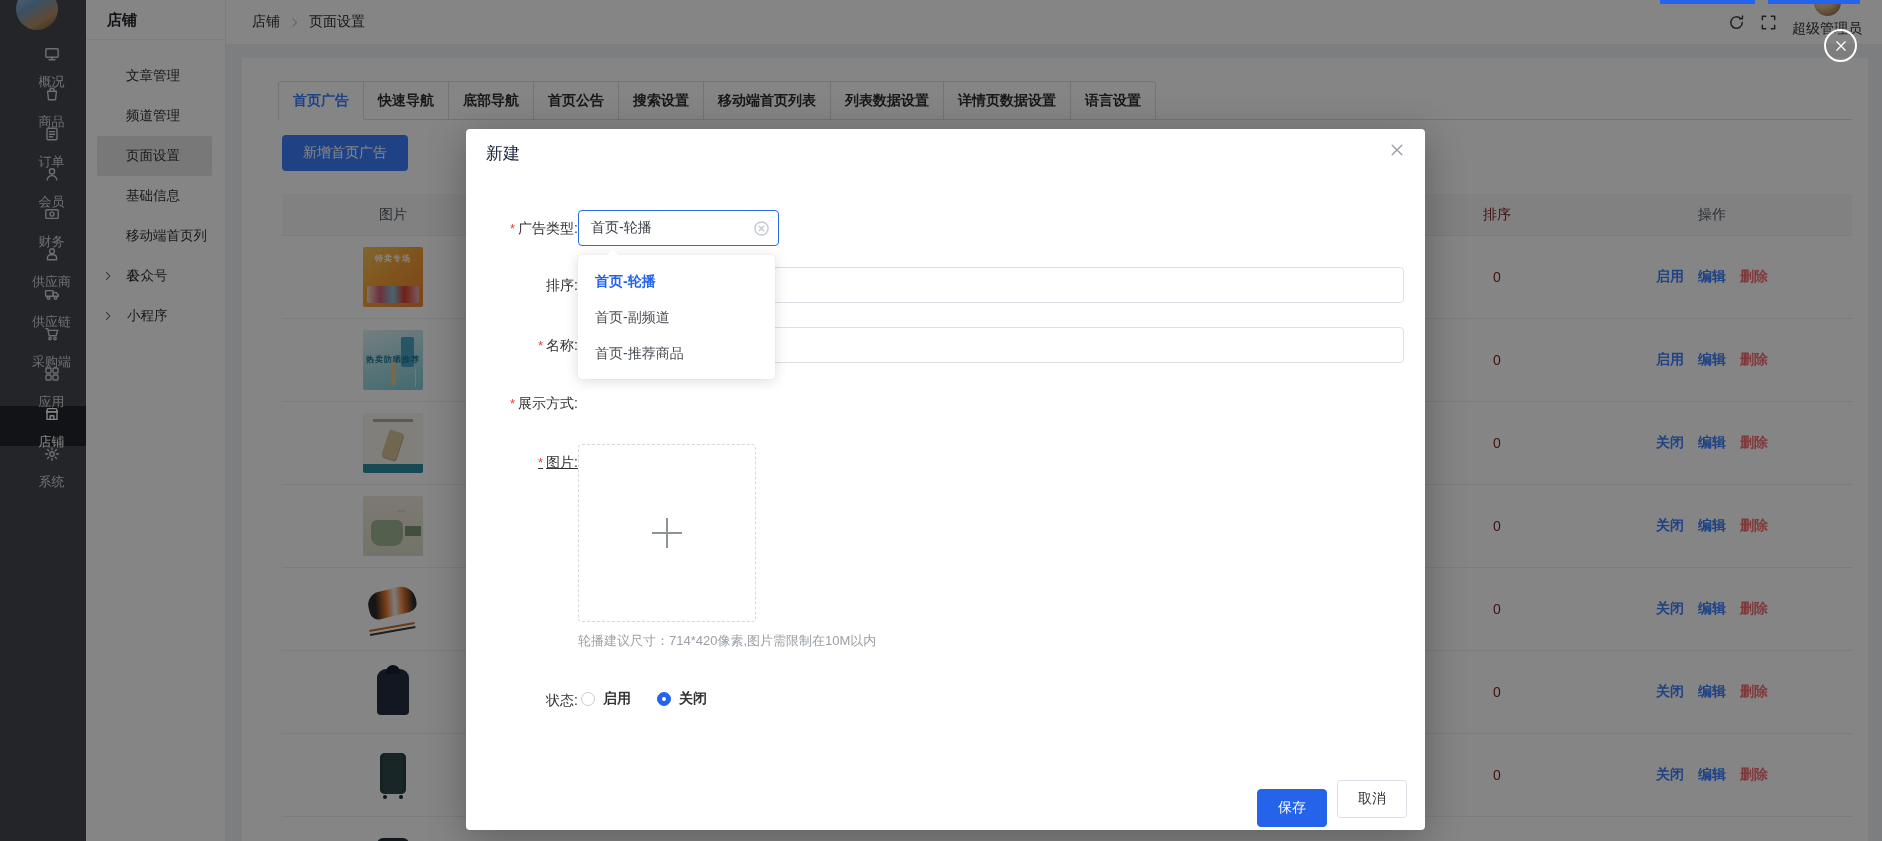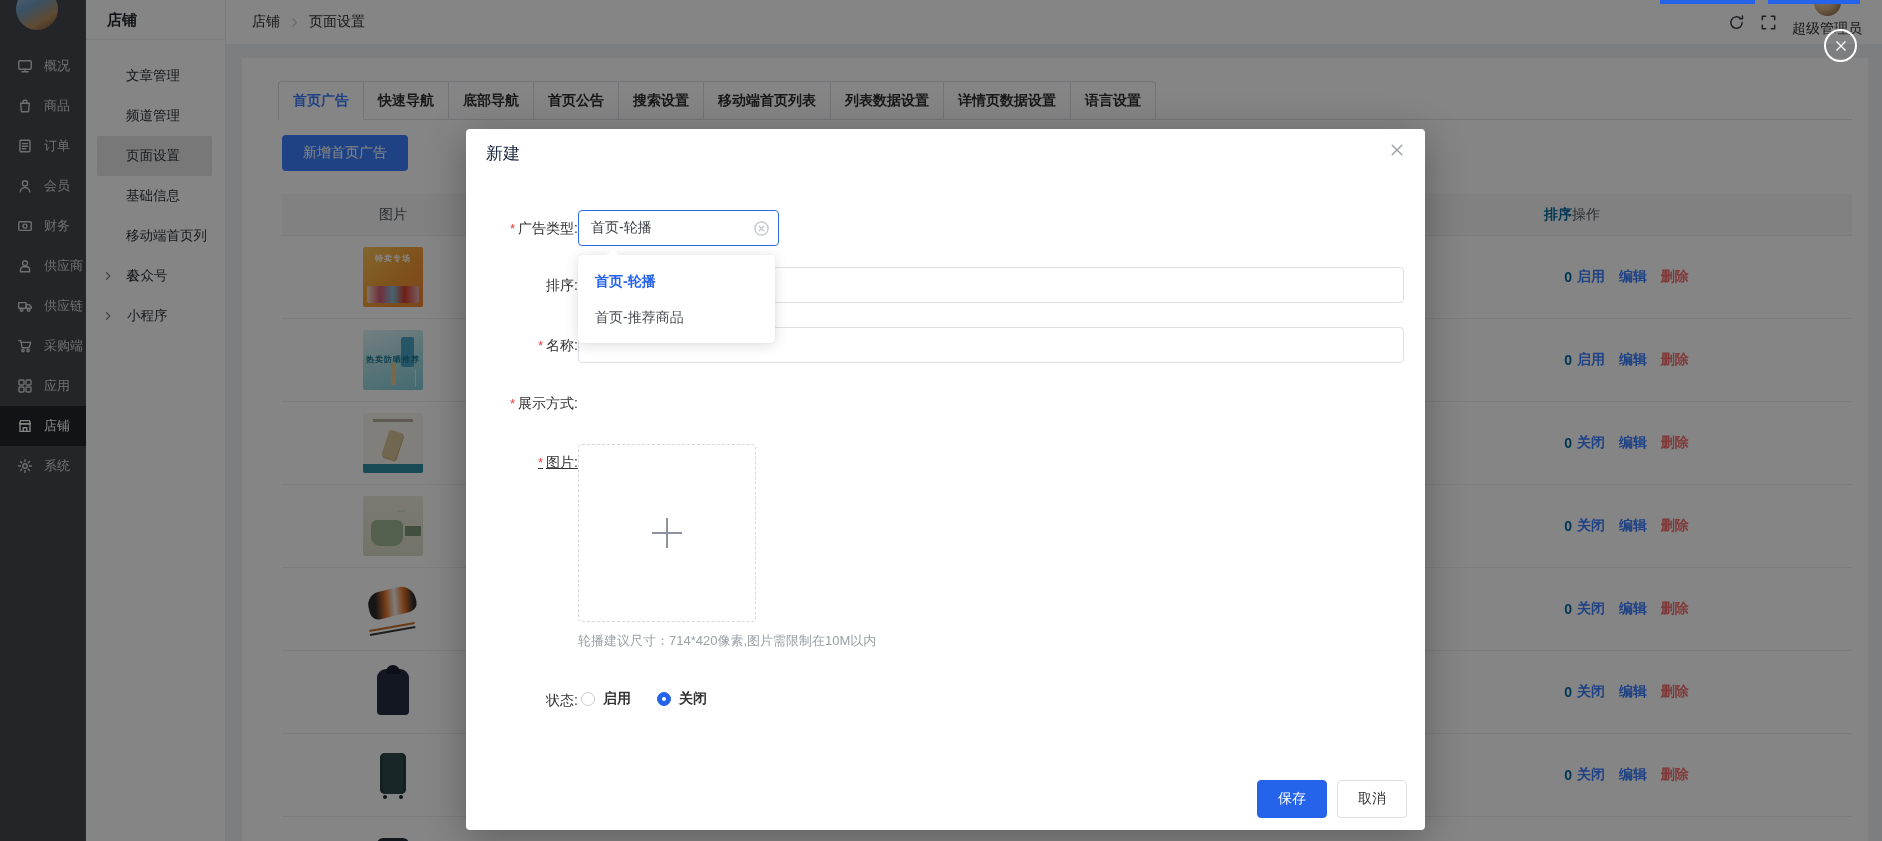--- a/index.html
+++ b/index.html
@@ -6,21 +6,21 @@
   html,body { background:#555; }
   body { font-family:"Liberation Sans","DejaVu Sans",sans-serif; }
   .app { position:relative; width:1882px; height:841px; overflow:hidden; background:#f0f2f5; }
 
   
   .lsb { position:absolute; left:0; top:0; width:86px; height:100%; background:#45474e; z-index:1; }
   .lsb-avatar { position:absolute; left:16px; top:-12px; width:42px; height:42px; border-radius:50%;
     background:linear-gradient(150deg,#a9c8e2 0%,#6f9cc0 40%,#b78f62 72%,#6e5136 100%); cursor:pointer; }
   .lsb-nav { position:absolute; top:46px; left:0; right:0; }
   .lsb-item { display:flex; align-items:center; height:40px; padding-left:17px; gap:11px;
-    color:#d2d5da; font-size:13px; cursor:pointer; }
+    color:#d2d5da; font-size:13px; cursor:pointer;flex-direction:column; }
   .lsb-item.active { background:#24262c; color:#ffffff; }
   .lsb-item .ic { width:16px; height:16px; flex:0 0 16px; }
   .lsb-item .ic svg { width:16px; height:16px; display:block; }
 
   
   .ssb { position:absolute; left:86px; top:0; width:140px; height:100%; background:#fff; z-index:1;
     border-right:1px solid #ebedf0; }
   .ssb-title { height:40px; line-height:40px; padding-left:21px; font-size:15px; font-weight:bold;
     color:#1f2329; border-bottom:1px solid #efefef; }
   .ssb-list { padding-top:16px; }
@@ -64,22 +64,22 @@
     color:#fff; font-size:14px; border:none; border-radius:4px; cursor:pointer; z-index:2;
     font-family:inherit; }
 
   
   .table { position:absolute; left:40px; right:16px; top:136px; bottom:0; font-size:14px; }
   .thead { display:flex; align-items:center; height:42px; background:#f7f8fa; color:#50565e;
     border-bottom:1px solid #ededf0; }
   .trow { display:flex; align-items:center; height:83px; border-bottom:1px solid #ededf0; background:#fff; }
   .c-img { width:222px; text-align:center; }
   .c-mid { flex:1; }
-  .c-sort { width:150px; text-align:right; color:#0369a1;font-weight:bold; }
-  .c-ops { width:280px; text-align:left; }
+  .c-sort { width:150px; text-align:center; color:#7f1d1d; }
+  .c-ops { width:280px; text-align:center; }
   .c-ops .op { margin:0 5px; font-weight:600; cursor:pointer; }
   .op-status, .op-edit { color:#3d7fff; }
   .op-del { color:#f56c6c; }
 
   
   .pimg { position:relative; width:60px; height:60px; margin:0 auto; border-radius:2px; overflow:hidden; background:#fff; }
   .pi-text { position:absolute; top:6px; left:0; right:0; text-align:center; font-size:8px; font-weight:bold;
     color:#fff; letter-spacing:1px; z-index:2; }
   .pi-extra { position:absolute; }
   .pi-banner-orange { background:linear-gradient(135deg,#f9c35a 0%,#f5a238 45%,#ef8230 100%); }
@@ -144,21 +144,21 @@
 
   .radio-group { position:absolute; left:115px; top:561px; display:flex; align-items:center; gap:26px; }
   .radio-opt { display:flex; align-items:center; gap:8px; cursor:pointer; font-size:14px; font-weight:600; color:#333; }
   .rdo { width:14px; height:14px; border-radius:50%; border:1px solid #c8cdd4; background:#fff; position:relative; }
   .radio-opt.checked .rdo { background:#2563eb; border-color:#2563eb; }
   .radio-opt.checked .rdo::after { content:''; position:absolute; left:4px; top:4px; width:4px; height:4px;
     border-radius:50%; background:#fff; }
 
   .btn { position:absolute; top:651px; width:70px; height:38px; border-radius:4px; font-size:14px;
     cursor:pointer; font-family:inherit; }
-  .btn-save { left:791px; background:#2563eb; border:1px solid #2563eb; color:#fff; }
+  .btn-save { left:791px; background:#2563eb; border:1px solid #2563eb; color:#fff;margin-top:9px; }
   .btn-cancel { left:871px; background:#fff; border:1px solid #dcdfe6; color:#333; }
 
   
   .page-close { position:absolute; left:1824px; top:29px; width:33px; height:33px; border:2.5px solid #fff;
     border-radius:50%; z-index:40; color:#fff; display:flex; align-items:center; justify-content:center; cursor:pointer; }
   .page-close svg { width:14px; height:14px; display:block; }
   .blue-bar { position:absolute; top:0; height:4px; background:#2563eb; z-index:40; }
   .blue-bar.b1 { left:1660px; width:95px; }
   .blue-bar.b2 { left:1768px; width:92px; }
 </style>
@@ -574,20 +574,21 @@
       <span class="radio-opt checked">
         <span class="rdo"></span>
         <span>关闭</span>
       </span>
     </div>
 
     <div class="dropdown">
       <div class="dd-notch"></div>
       <div id="dd-list">
           <div class="dd-item selected">首页-轮播</div>
+          <div class="dd-item">首页-副频道</div>
           <div class="dd-item">首页-推荐商品</div>
         </div>
     </div>
 
     <button class="btn btn-save">保存</button>
     <button class="btn btn-cancel">取消</button>
   </div>
 
   <div class="page-close">
       <svg viewBox="0 0 16 16" fill="none" stroke="currentColor" stroke-width="1.4" stroke-linecap="round" stroke-linejoin="round">

